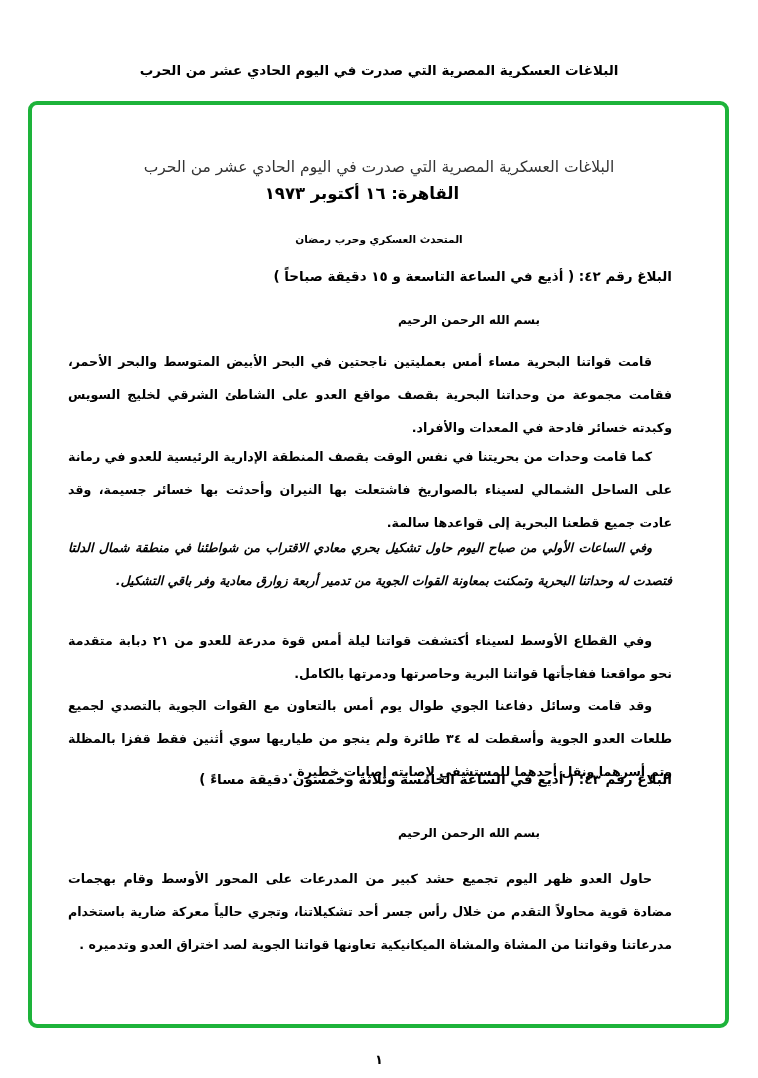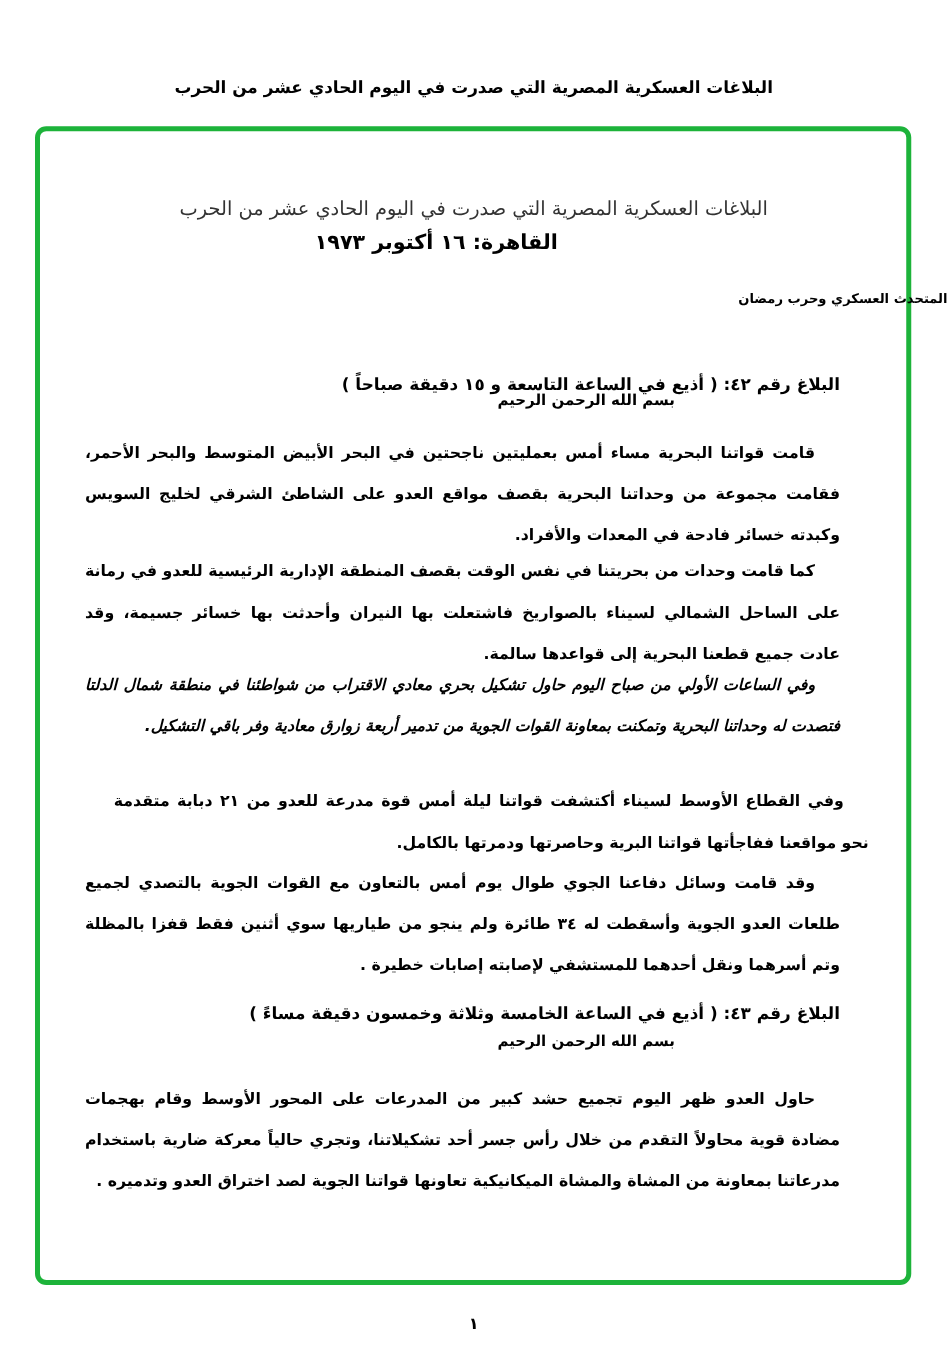--- a/index.html
+++ b/index.html
@@ -42,33 +42,33 @@
       text-align: center;
       direction: rtl;
       font-size: 15.5px;
       color: #333;
       font-weight: normal;
       letter-spacing: 0.3px;
     }
     .doc-date {
       position: absolute;
       top: 184px;
-      left: 0;
+      left: 13px;
       width: 698px;
       text-align: center;
       direction: rtl;
       font-size: 16.5px;
       font-weight: bold;
     }
     .doc-subtitle {
       position: absolute;
       top: 233px;
       left: 0;
       width: 758px;
-      text-align: right;
+      text-align: center;
       direction: rtl;
       font-size: 10.5px;
       font-weight: bold;
     }
     .body-block {
       position: absolute;
       left: 68px;
       width: 604px;
       direction: rtl;
       font-weight: bold;
@@ -77,21 +77,20 @@
       text-align: justify;
       text-align-last: right;
     }
     .statement-heading {
       position: absolute;
       right: 86px;
       direction: rtl;
       font-size: 13.5px;
       font-weight: bold;
       white-space: nowrap;
-      margin-top: 32px;
     }
     .basmala {
       position: absolute;
       right: 218px;
       direction: rtl;
       font-size: 12px;
       font-weight: bold;
       white-space: nowrap;
     }
     .para {
@@ -124,27 +123,27 @@
 
 <div class="body-block" style="top:345px;">
   <p class="para">قامت قواتنا البحرية مساء أمس بعمليتين ناجحتين في البحر الأبيض المتوسط والبحر الأحمر، فقامت مجموعة من وحداتنا البحرية بقصف مواقع العدو على الشاطئ الشرقي لخليج السويس وكبدته خسائر فادحة في المعدات والأفراد.</p>
 </div>
 <div class="body-block" style="top:440px;">
   <p class="para">كما قامت وحدات من بحريتنا في نفس الوقت بقصف المنطقة الإدارية الرئيسية للعدو في رمانة على الساحل الشمالي لسيناء بالصواريخ فاشتعلت بها النيران وأحدثت بها خسائر جسيمة، وقد عادت جميع قطعنا البحرية إلى قواعدها سالمة.</p>
 </div>
 <div class="body-block" style="top:531px;font-style:italic;">
   <p class="para">وفي الساعات الأولي من صباح اليوم حاول تشكيل بحري معادي الاقتراب من شواطئنا في منطقة شمال الدلتا فتصدت له وحداتنا البحرية وتمكنت بمعاونة القوات الجوية من تدمير أربعة زوارق معادية وفر باقي التشكيل.</p>
 </div>
-<div class="body-block" style="top:624px;margin-left:23px;">
+<div class="body-block" style="top:624px;">
   <p class="para">وفي القطاع الأوسط لسيناء أكتشفت قواتنا ليلة أمس قوة مدرعة للعدو من ٢١ دبابة متقدمة نحو مواقعنا ففاجأتها قواتنا البرية وحاصرتها ودمرتها بالكامل.</p>
 </div>
 <div class="body-block" style="top:689px;">
   <p class="para">وقد قامت وسائل دفاعنا الجوي طوال يوم أمس بالتعاون مع القوات الجوية بالتصدي لجميع طلعات العدو الجوية وأسقطت له ٣٤ طائرة ولم ينجو من طياريها سوي أثنين فقط قفزا بالمظلة وتم أسرهما ونقل أحدهما للمستشفي لإصابته إصابات خطيرة .</p>
 </div>
 
 <div class="statement-heading" style="top:771px;">البلاغ رقم ٤٣: ( أذيع في الساعة الخامسة وثلاثة وخمسون دقيقة مساءً )</div>
 <div class="basmala" style="top:826px;">بسم الله الرحمن الرحيم</div>
 
 <div class="body-block" style="top:862px;">
-  <p class="para">حاول العدو ظهر اليوم تجميع حشد كبير من المدرعات على المحور الأوسط وقام بهجمات مضادة قوية محاولاً التقدم من خلال رأس جسر أحد تشكيلاتنا، وتجري حالياً معركة ضارية باستخدام مدرعاتنا بمعاونة من المشاة والمشاة الميكانيكية تعاونها قواتنا الجوية لصد اختراق العدو وتدميره .</p>
+  <p class="para">حاول العدو ظهر اليوم تجميع حشد كبير من المدرعات على المحور الأوسط وقام بهجمات مضادة قوية محاولاً التقدم من خلال رأس جسر أحد تشكيلاتنا، وتجري حالياً معركة ضارية باستخدام مدرعاتنا وقواتنا من المشاة والمشاة الميكانيكية تعاونها قواتنا الجوية لصد اختراق العدو وتدميره .</p>
 </div>
 
 <div class="page-number">١</div>
 
 </body></html>

